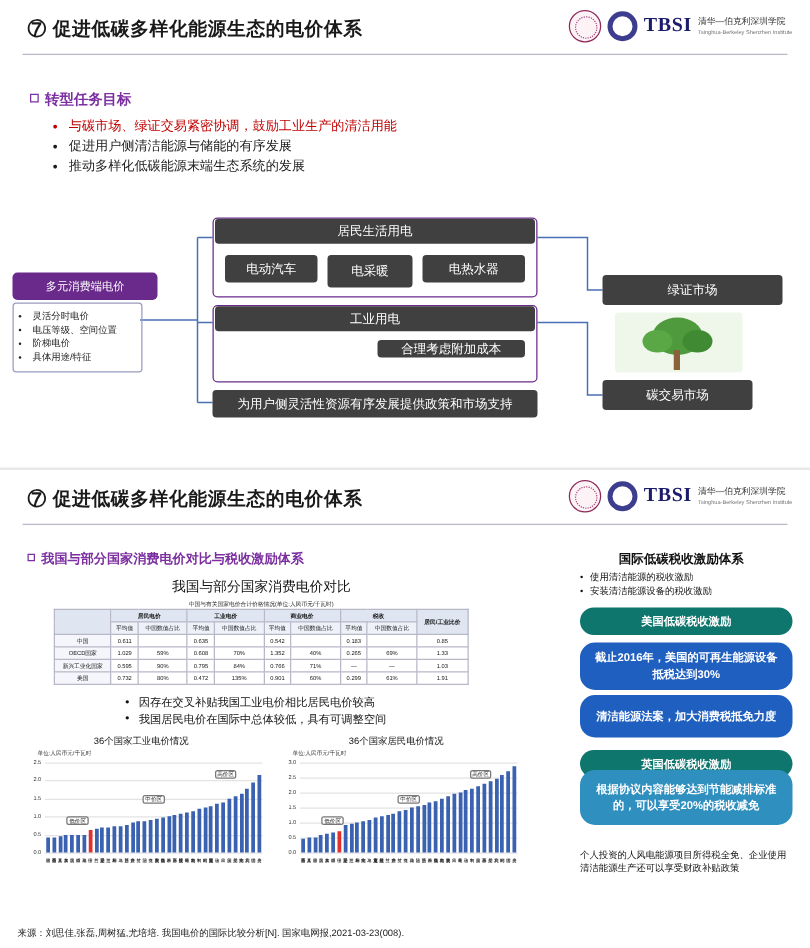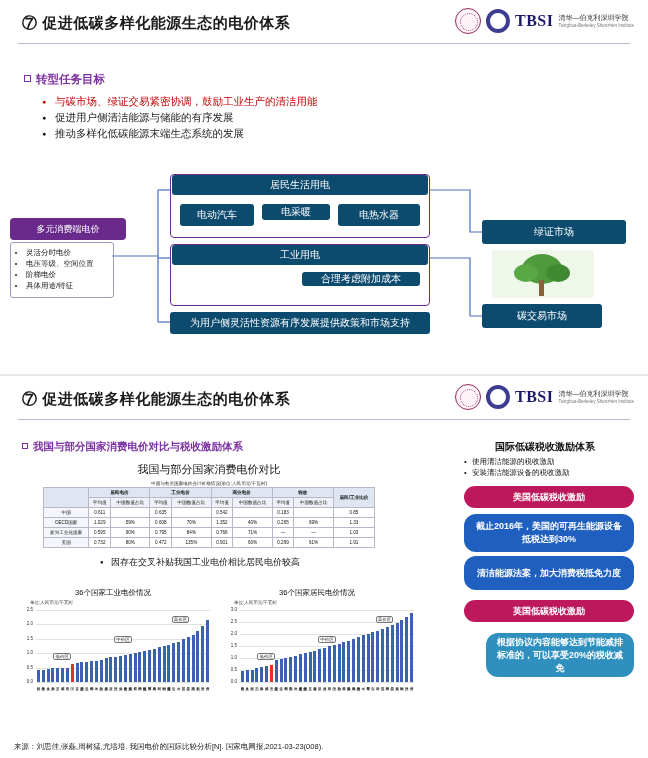--- a/index.html
+++ b/index.html
@@ -98,21 +98,21 @@
   ul.blist li::before {
     content: "●"; position: absolute; left: 0; top: 0;
     font-size: 7px; line-height: 15px; color: #1b1b1b;
   }
   ul.blist li.red { color: #c00000; }
   ul.blist li.red::before { color: #c00000; }
   
   .diagram { position: absolute; left: 0; top: 170px; width: 648px; height: 185px; }
   .pbox {
     position: absolute;
-    background: #0c4a6e;
+    background: #404040;
     color: #fff;
     font-size: 10px;
     display: flex; align-items: center; justify-content: center;
     text-align: center;
     border-radius: 3px;
   }
   .panel {
     position: absolute;
     border: 1.5px solid #6a2a8c;
     border-radius: 4px;
@@ -203,21 +203,21 @@
   }
   ul.raillist li {
     font-size: 7.5px; color: #111; line-height: 11px; position: relative; padding-left: 8px;
   }
   ul.raillist li::before {
     content: "•"; position: absolute; left: 0; top: 0; line-height: 11px;
   }
   .rail-card {
     position: absolute; right: 14px;
     border-radius: 12px;
-    background: #be185d; color: #fff;
+    background: #0f766e; color: #fff;
     font-size: 9px; font-weight: bold;
     display: flex; align-items: center; justify-content: center;
     text-align: center; padding: 4px 8px; line-height: 13px;
   }
   .rail-card.blue { background: #1f5fbf; }
   .rail-card.teal { background: #2f8fbf; }
   .rail-card.plain {
     background: #fff; color: #111; font-weight: normal;
     border-radius: 0; font-size: 7.5px; text-align: left;
     display: block; line-height: 11px; padding: 0;
@@ -277,21 +277,21 @@
           <li>灵活分时电价</li>
           <li>电压等级、空间位置</li>
           <li>阶梯电价</li>
           <li>具体用途/特征</li>
         </ul>
       </div>
 
       <div class="panel" style="left:170px; top:4px; width:260px; height:64px;"></div>
       <div class="pbox" style="left:172px; top:5px; width:256px; height:20px;">居民生活用电</div>
       <div class="pbox" style="left:180px; top:34px; width:74px; height:22px;">电动汽车</div>
-      <div class="pbox" style="left:262px; top:34px; width:68px; height:16px;">电采暖</div>
+      <div class="pbox" style="left:262px; top:34px; width:68px; height:26px;">电采暖</div>
       <div class="pbox" style="left:338px; top:34px; width:82px; height:22px;">电热水器</div>
 
       <div class="panel" style="left:170px; top:74px; width:260px; height:62px;"></div>
       <div class="pbox" style="left:172px; top:75px; width:256px; height:20px;">工业用电</div>
       <div class="pbox" style="left:302px; top:102px; width:118px; height:14px;">合理考虑附加成本</div>
 
       <div class="pbox" style="left:170px; top:142px; width:260px; height:22px;">为用户侧灵活性资源有序发展提供政策和市场支持</div>
 
       <div class="pbox" style="left:482px; top:50px; width:144px; height:24px;">绿证市场</div>
       <div class="pbox" style="left:482px; top:134px; width:120px; height:24px;">碳交易市场</div>
@@ -400,20 +400,21 @@
             <td>0.299</td>
             <td>61%</td>
             <td>1.91</td>
           </tr>
         </tbody>
       </table>
     </div>
 
     <ul class="s2list" style="left:100px; top:180px; width:300px;">
       <li>因存在交叉补贴我国工业电价相比居民电价较高</li>
+      <li>我国居民电价在国际中总体较低，具有可调整空间</li>
     </ul>
 
     <div class="chart-title" style="left:18px; top:212px; width:190px; font-size:7.5px;">36个国家工业电价情况</div>
     <div class="chartbox" id="chart1" style="left:18px; top:224px; width:196px; height:108px;">
       <div class="axis-label" style="left:12px; top:0px;">单位:人民币元/千瓦时</div>
     <div class="gridline" style="top: 82px; left: 18px; width: 174px;"></div>
         <div class="ytick" style="top: 79px; left: 0px; width: 15px;">0.0</div>
         <div class="gridline" style="top: 67.6px; left: 18px; width: 174px;"></div>
         <div class="ytick" style="top: 64.6px; left: 0px; width: 15px;">0.5</div>
         <div class="gridline" style="top: 53.2px; left: 18px; width: 174px;"></div>
@@ -598,17 +599,18 @@
     <div class="rail-title">国际低碳税收激励体系</div>
     <ul class="raillist">
       <li>使用清洁能源的税收激励</li>
       <li>安装清洁能源设备的税收激励</li>
     </ul>
 
     <div class="rail-card" style="top:110px; width:170px; height:22px;">美国低碳税收激励</div>
     <div class="rail-card blue" style="top:138px; width:170px; height:38px;">截止2016年，美国的可再生能源设备抵税达到30%</div>
     <div class="rail-card blue" style="top:180px; width:170px; height:34px;">清洁能源法案，加大消费税抵免力度</div>
     <div class="rail-card" style="top:224px; width:170px; height:22px;">英国低碳税收激励</div>
-    <div class="rail-card teal" style="top:257px; width:148px; height:44px;">根据协议内容能够达到节能减排标准的，可以享受20%的税收减免</div>
+    <div class="rail-card teal" style="top:240px; width:170px; height:44px;">根据协议内容能够达到节能减排标准的，可以享受20%的税收减免</div>
+    <div class="rail-card plain" style="top:302px; width:170px;">个人投资的人风电能源项目所得税全免、企业使用清洁能源生产还可以享受财政补贴政策</div>
 
     <div class="source">来源：刘思佳,张磊,周树猛,尤培培. 我国电价的国际比较分析[N]. 国家电网报,2021-03-23(008).</div>
   </div>
 </div>
 
 </body></html>

